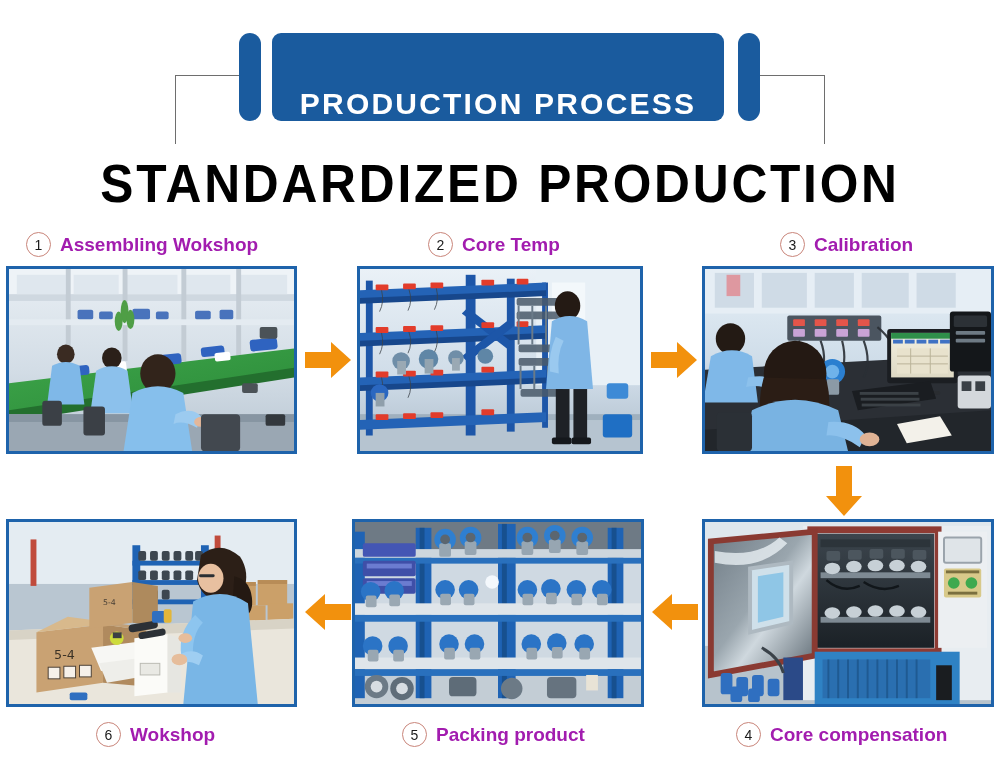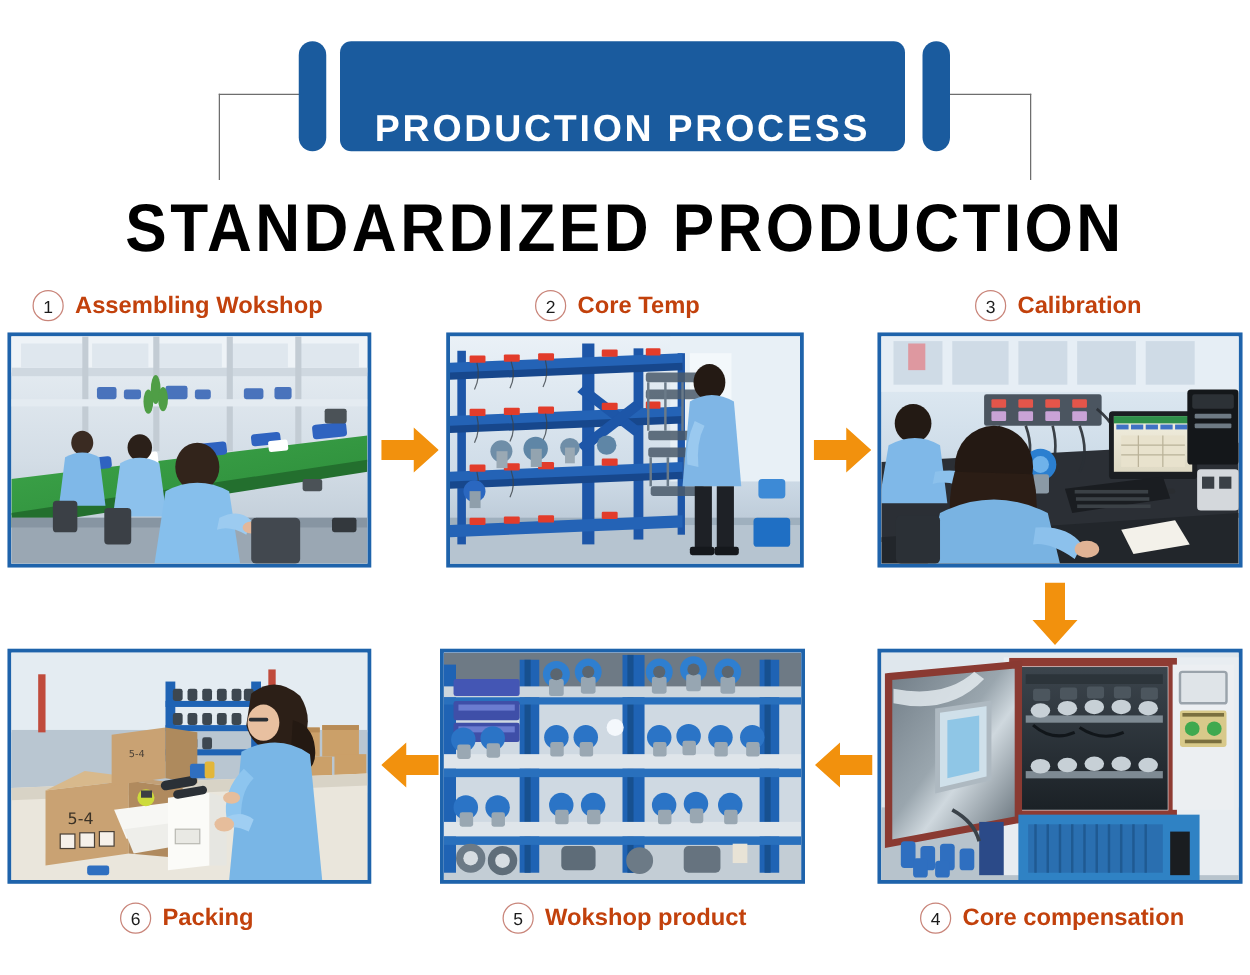--- a/index.html
+++ b/index.html
@@ -75,21 +75,21 @@
   }
   .step-num{
     width:25px;height:25px;border-radius:50%;
     border:1px solid #c9857a;
     display:flex;align-items:center;justify-content:center;
     font-size:14px;color:#1b1b1b;
     font-family:"Liberation Sans", sans-serif;
     box-sizing:border-box;flex:0 0 auto;
   }
   .step-label{
-    font-size:19px;font-weight:bold;color:#c2410c;
+    font-size:19px;font-weight:bold;color:#a21caf;
     font-family:"Liberation Sans", sans-serif;
   }
   .s1{left:26px; top:232px;}
   .s2{left:428px;top:232px;}
   .s3{left:780px;top:232px;}
   .s4{left:736px;top:722px;}
   .s5{left:402px;top:722px;}
   .s6{left:96px; top:722px;}
   
   .arrow{position:absolute;}
@@ -797,25 +797,25 @@
 <div class="step s3">
   <div class="step-num">3</div>
   <div class="step-label">Calibration</div>
 </div>
 <div class="step s4">
   <div class="step-num">4</div>
   <div class="step-label">Core compensation</div>
 </div>
 <div class="step s5">
   <div class="step-num">5</div>
-  <div class="step-label">Wokshop product</div>
+  <div class="step-label">Packing product</div>
 </div>
 <div class="step s6">
   <div class="step-num">6</div>
-  <div class="step-label">Packing</div>
+  <div class="step-label">Wokshop</div>
 </div>
 
 <div class="arrow a1">
   <svg width="46" height="40" viewBox="0 0 46 40">
     <polygon points="0,12 26,12 26,2 46,20 26,38 26,28 0,28" fill="#f2910d"></polygon>
   </svg>
 </div>
 <div class="arrow a2">
   <svg width="46" height="40" viewBox="0 0 46 40">
     <polygon points="0,12 26,12 26,2 46,20 26,38 26,28 0,28" fill="#f2910d"></polygon>

